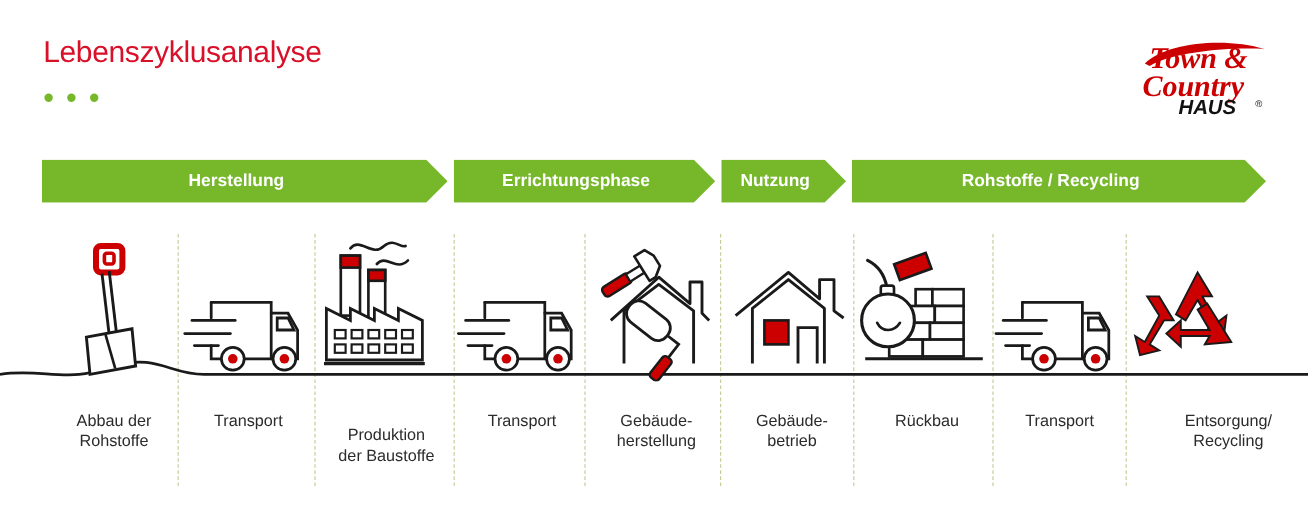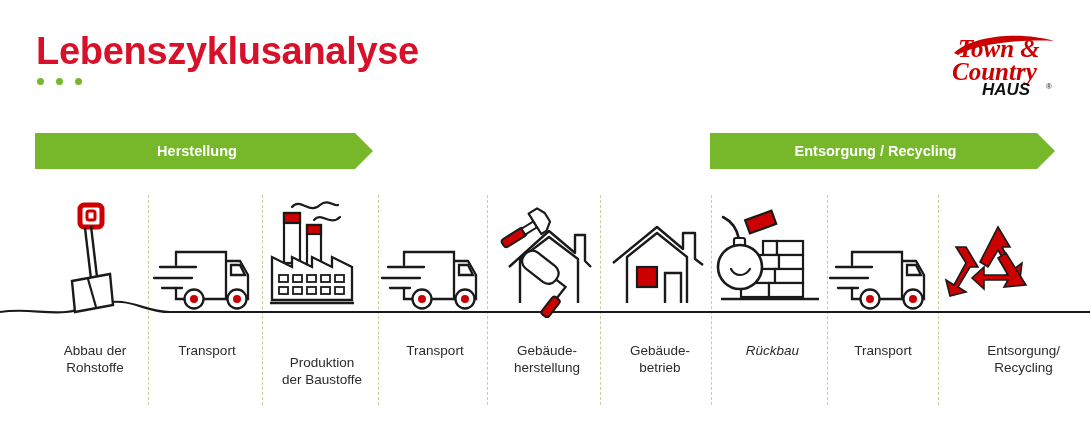--- a/index.html
+++ b/index.html
@@ -15,22 +15,22 @@
     width: 1090px;
     height: 441px;
     background: #ffffff;
   }
 
   
   #page-title {
     position: absolute;
     left: 36px;
     top: 30px;
-    font-size: 38px;
-    font-weight: bold;
+    font-size: 25px;
+    font-weight: normal;
     color: #d8102a;
     letter-spacing: -0.3px;
     white-space: nowrap;
   }
   #title-dots {
     position: absolute;
     left: 37px;
     top: 78px;
     display: flex;
     gap: 12px;
@@ -144,22 +144,28 @@
       <text x="4" y="53" font-family="Liberation Serif, serif" font-size="25" font-style="italic" font-weight="bold" fill="#cc0000">Country</text>
       <text x="34" y="68" font-family="Liberation Sans, sans-serif" font-size="17" font-style="italic" font-weight="bold" fill="#111111">HAUS</text>
       <text x="98" y="62" font-family="Liberation Sans, sans-serif" font-size="8" fill="#111111">®</text>
     </svg>
   </div>
 
   <div id="phase-bar">
     <div class="phase-banner" style="left:35px;width:338px;">
       <span>Herstellung</span>
     </div>
+    <div class="phase-banner" style="left:378px;width:218px;">
+      <span>Errichtungsphase</span>
+    </div>
+    <div class="phase-banner" style="left:601px;width:104px;">
+      <span>Nutzung</span>
+    </div>
     <div class="phase-banner" style="left:710px;width:345px;">
-      <span>Entsorgung / Recycling</span>
+      <span>Rohstoffe / Recycling</span>
     </div>
   </div>
 
   <div id="diagram">
 
     <div class="divider" style="left:148px;"></div>
     <div class="divider" style="left:262px;"></div>
     <div class="divider" style="left:378px;"></div>
     <div class="divider" style="left:487px;"></div>
     <div class="divider" style="left:600px;"></div>
@@ -286,21 +292,21 @@
           <path d="M8 68 L 52 32 L 78 54 L 78 38 L 90 38 L 90 64 L 98 70" fill="none" stroke="#1a1a1a" stroke-width="2.4" stroke-linejoin="round"></path>
           <path d="M22 108 L 22 62 L 52 38 L 82 62 L 82 108" fill="none" stroke="#1a1a1a" stroke-width="2.4" stroke-linejoin="round"></path>
           <rect x="32" y="72" width="20" height="20" fill="#cc0000" stroke="#1a1a1a" stroke-width="2.2"></rect>
           <path d="M60 108 L 60 78 L 76 78 L 76 108" fill="none" stroke="#1a1a1a" stroke-width="2.4"></path>
         </svg>
       </div>
       <div class="stage-label">Gebäude-
 betrieb</div>
     </div>
 
-    <div class="stage" style="left:715px;width:115px;font-style:italic;">
+    <div class="stage" style="left:715px;width:115px;">
       <div class="stage-icon">
         <svg viewBox="0 0 115 123" width="115" height="123">
 
           <g fill="#ffffff" stroke="#1a1a1a" stroke-width="2.2">
             <rect x="48" y="46" width="14" height="14"></rect>
               <rect x="62" y="46" width="26" height="14"></rect>
             <rect x="40" y="60" width="24" height="14"></rect>
               <rect x="64" y="60" width="24" height="14"></rect>
             <rect x="34" y="74" width="26" height="14"></rect>
               <rect x="60" y="74" width="28" height="14"></rect>

